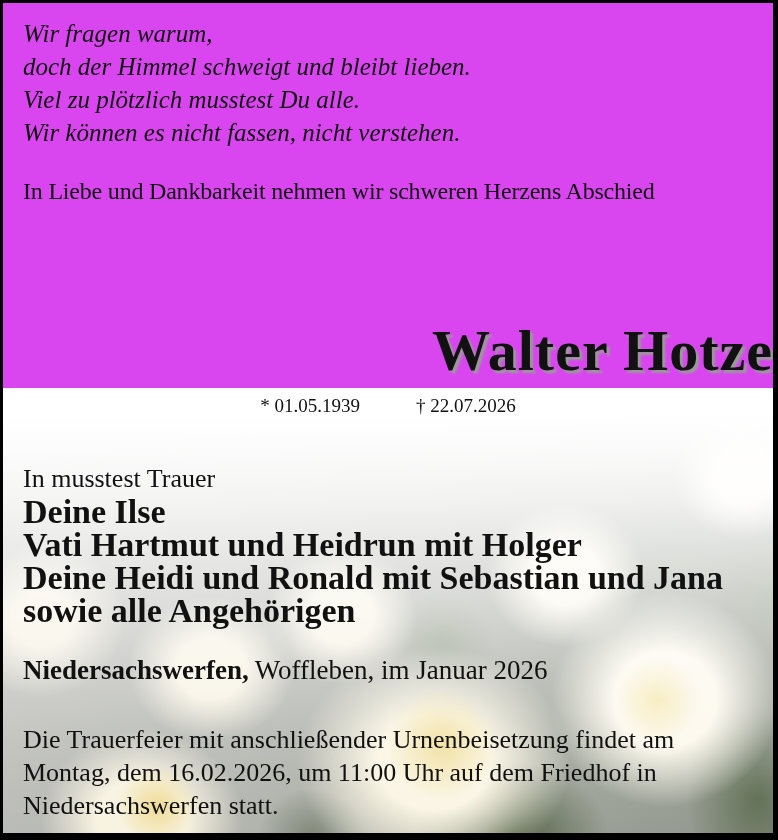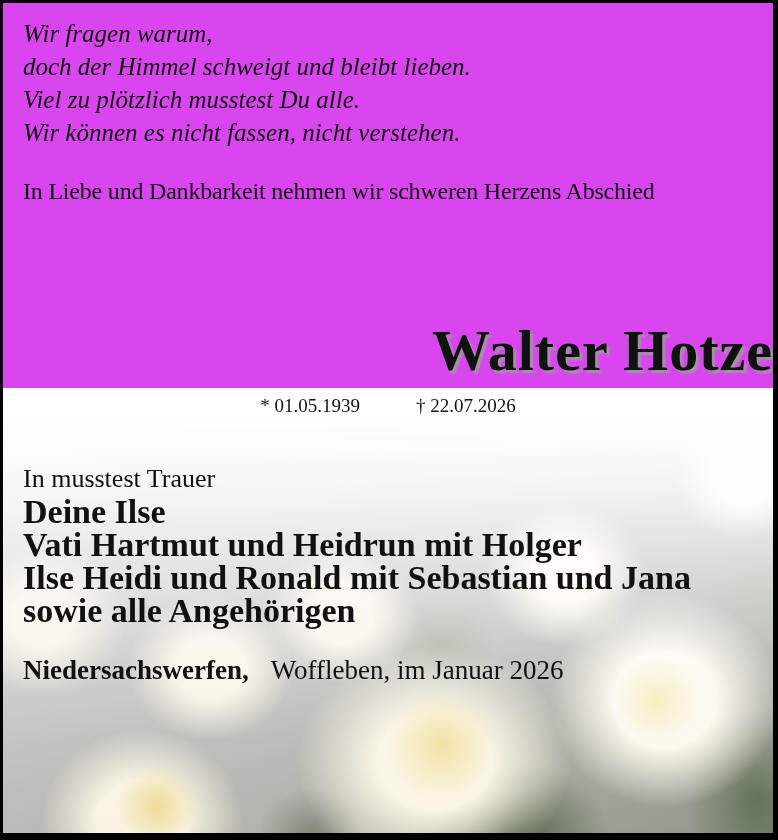--- a/index.html
+++ b/index.html
@@ -115,21 +115,21 @@
     white-space: nowrap;
   }
   .mourning .bold-line { font-weight: bold; font-size: 34px; }
 
   .place {
     top: 652px;
     font-size: 27px;
     white-space: nowrap;
   }
   .place .place-name { font-weight: bold; }
-  .place .place-rest { margin-left: 22px; }
+  .place .place-rest { margin-left: 6px; }
 
   .funeral {
     top: 720px;
     font-size: 26px;
     line-height: 33px;
     white-space: nowrap;
   }
 </style>
 </head>
 <body>
@@ -153,22 +153,27 @@
 
   <div class="dates">
     <span>* 01.05.1939</span>
     <span>† 22.07.2026</span>
   </div>
 
   <div class="tb mourning">
     <div>In musstest Trauer</div>
     <div class="bold-line">Deine Ilse</div>
     <div class="bold-line">Vati Hartmut und Heidrun mit Holger</div>
-    <div class="bold-line">Ilse Heidi und Ronald mit Sebastian und Jana</div>
+    <div class="bold-line">Deine Heidi und Ronald mit Sebastian und Jana</div>
     <div class="bold-line">sowie alle Angehörigen</div>
   </div>
 
   <div class="tb place">
     <span class="place-name">Niedersachswerfen,</span><span class="place-rest">Woffleben, im Januar 2026</span>
   </div>
 
+  <div class="tb funeral">
+    <div>Die Trauerfeier mit anschließender Urnenbeisetzung findet am</div>
+    <div>Montag, dem 16.02.2026, um 11:00 Uhr auf dem Friedhof in</div>
+    <div>Niedersachswerfen statt.</div>
+  </div>
 
 </div>
 
 </body></html>

